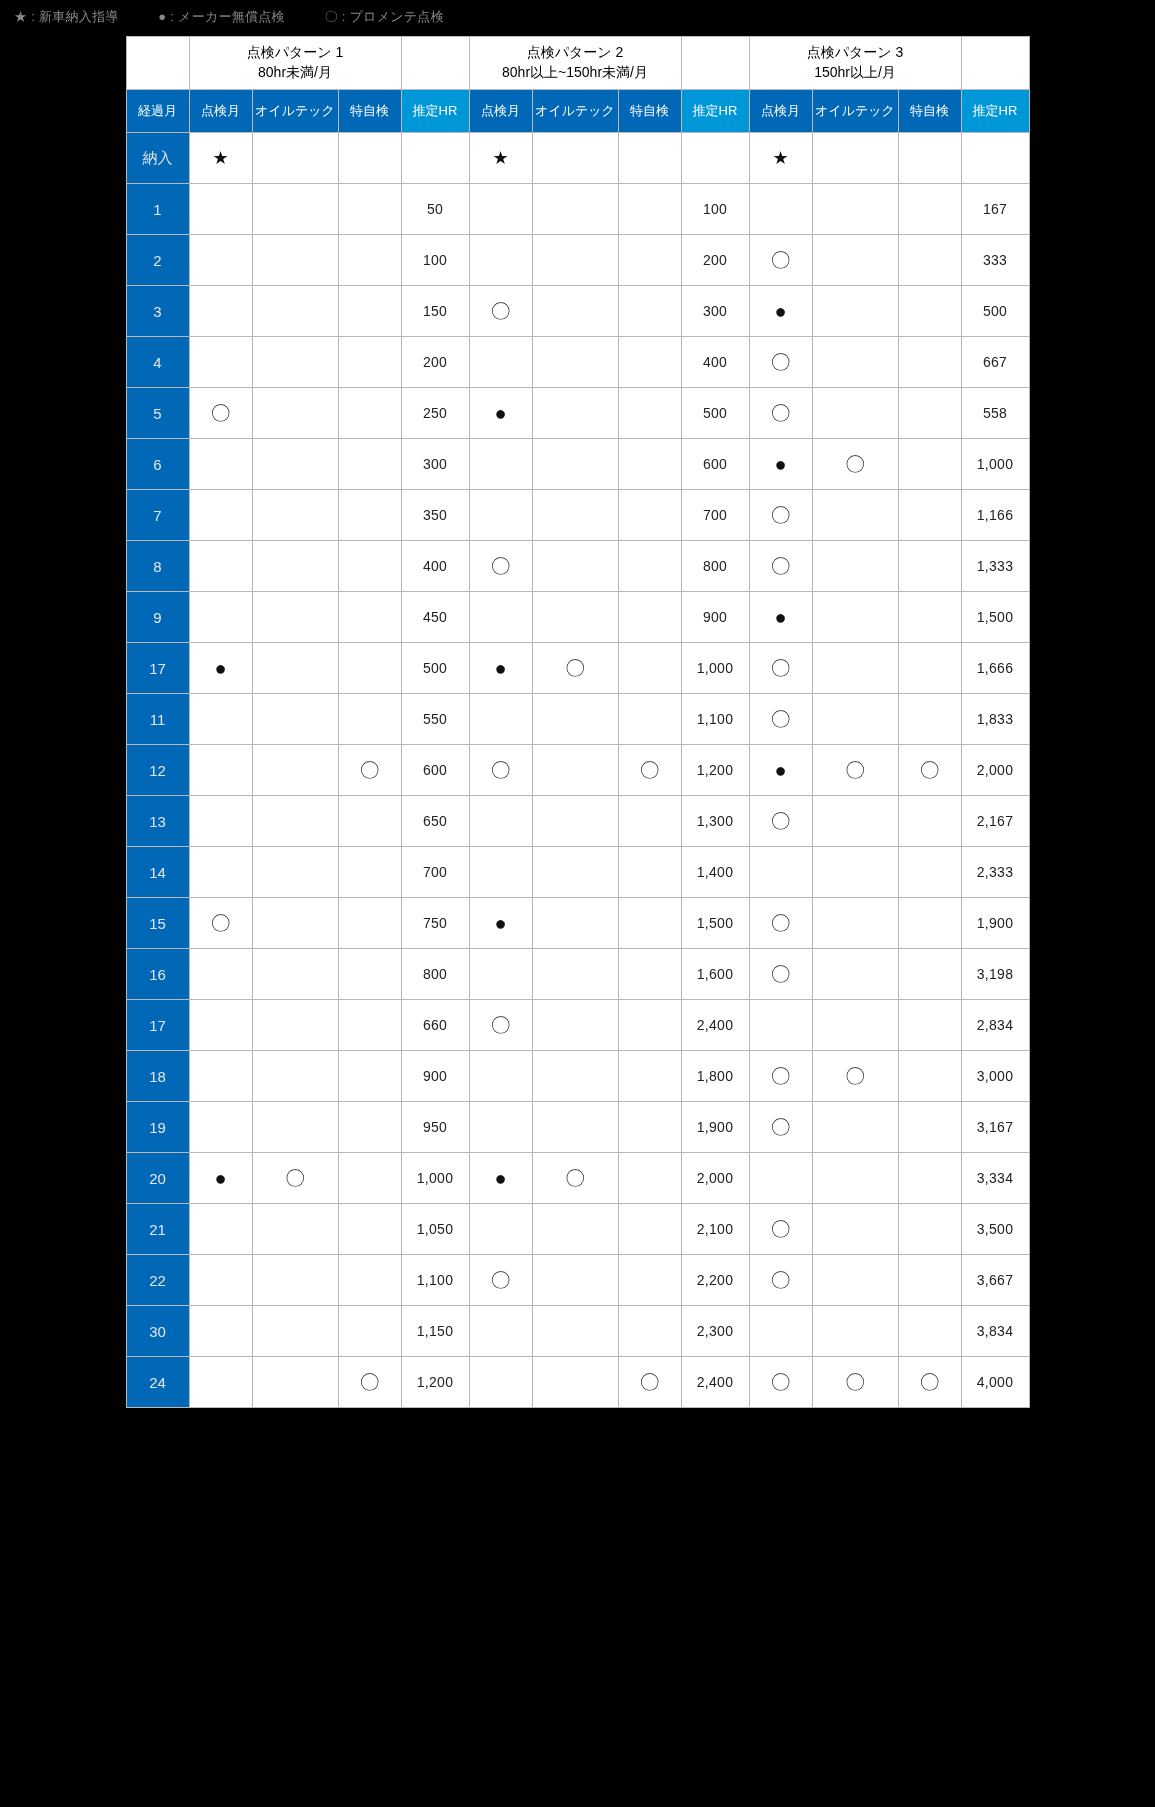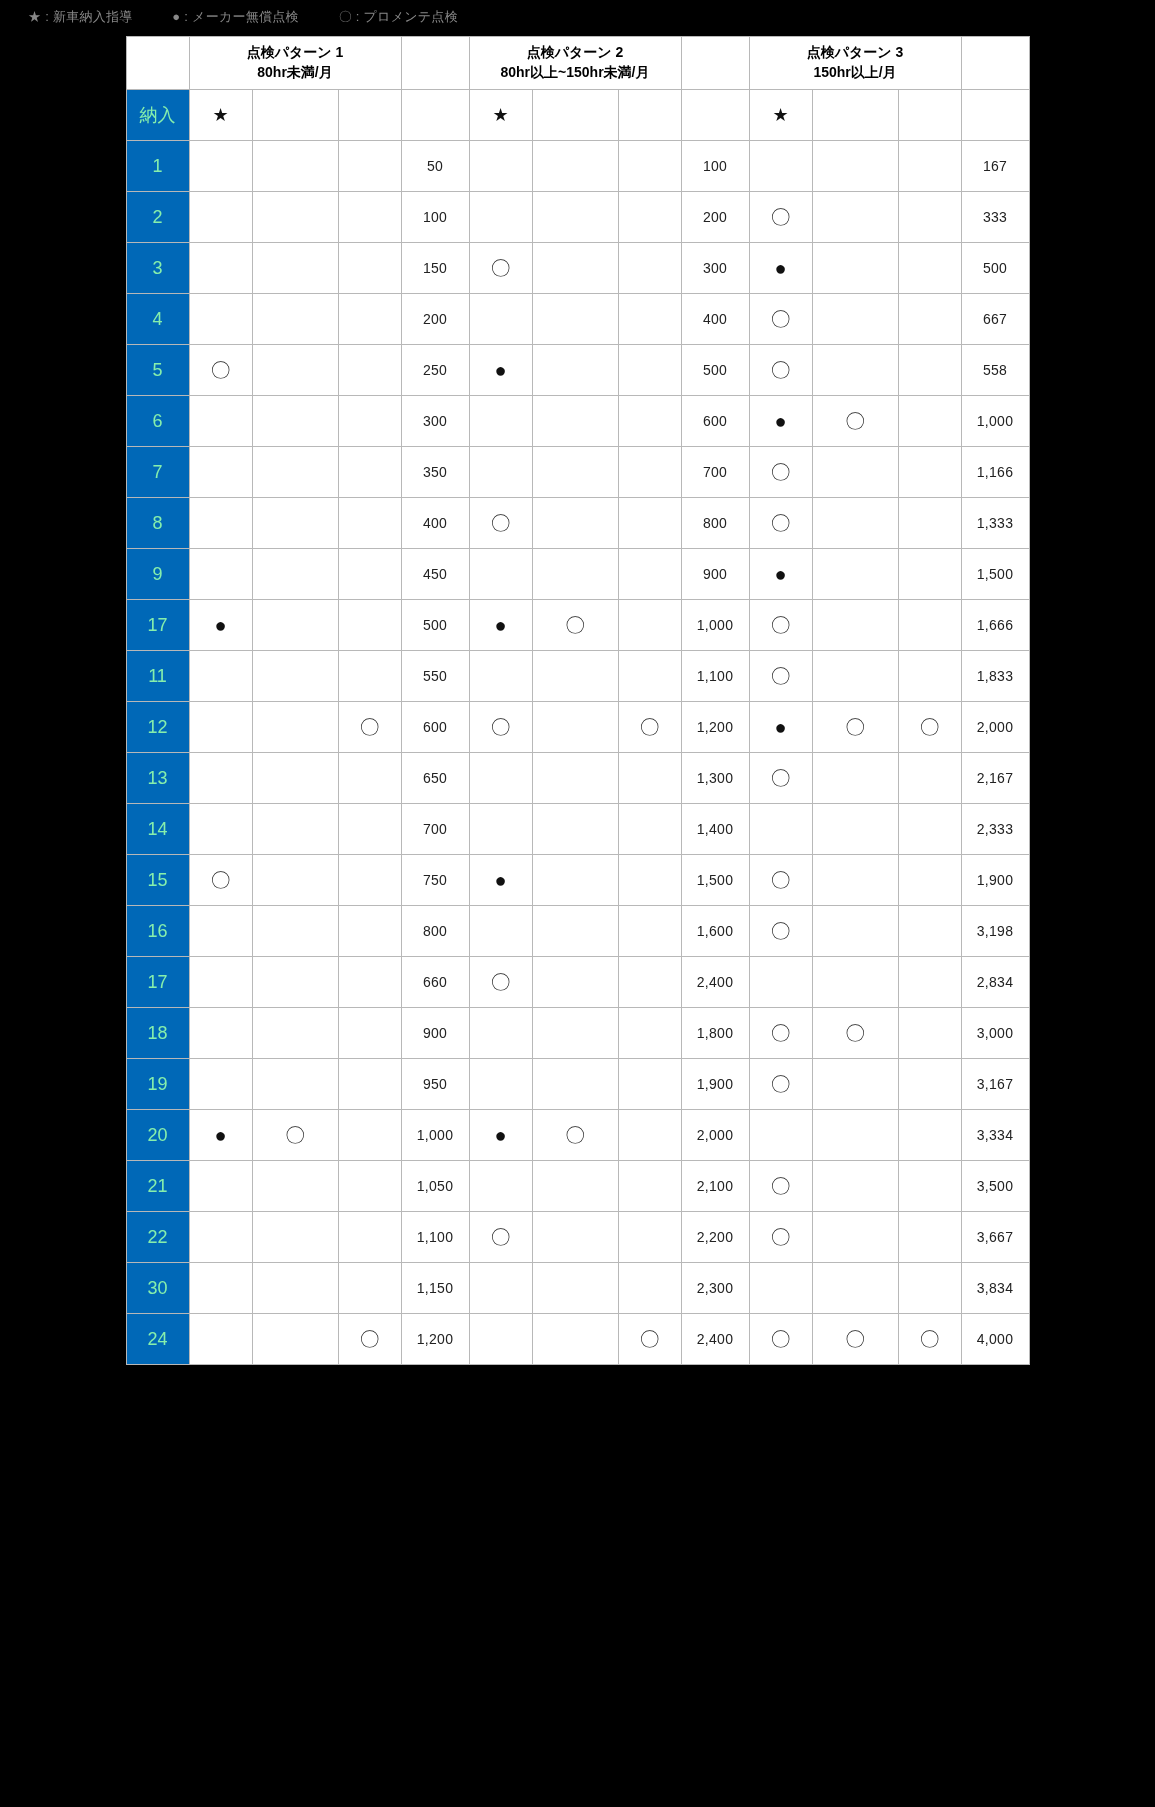--- a/index.html
+++ b/index.html
@@ -1,26 +1,26 @@
 <!DOCTYPE html>
 <html><head>
 <meta charset="utf-8">
 <style>
 html,body{margin:0;padding:0;background:#000;font-family:"Hiragino Kaku Gothic ProN","Yu Gothic",Meiryo,sans-serif}
 .wrap{background:#000;padding:4px 0 20px}
-.legend{color:#888;font-size:13px;padding:4px 28px 10px;letter-spacing:.02em}
+.legend{color:#888;font-size:13px;padding:4px 14px 10px;letter-spacing:.02em}
 .legend span{margin-right:18px}
 .legend b{font-weight:400}
 table{border-collapse:collapse;background:#fff;table-layout:fixed;margin:0 auto}
 th,td{border:1px solid #b8b8b8;text-align:center;vertical-align:middle;padding:0;height:50px}
-th{font-weight:700}
+th{font-weight:400}
 .gh{background:#fff;font-size:14px;height:52px;line-height:1.4}
 .h1{background:#0068b7;color:#fff;font-size:13px;width:62px;height:42px}
 .h2{background:#0097d8;color:#fff;font-size:13px;width:62px;height:42px}
-.c1{background:#0068b7;color:#86efac;font-size:18px;width:62px}
+.c1{background:#0068b7;color:#e5e5e5;font-size:15px;width:62px}
 .cd{background:#fff;font-size:14px;width:62px;color:#222}
 .sym{font-size:20px;color:#111;line-height:1}
 .star{font-size:18px}
 .hr{font-size:14px;color:#222;letter-spacing:.02em}
 .blank{background:#fff}
 </style>
 </head>
 <body>
 <div class="wrap">
 <div class="legend">
@@ -47,20 +47,35 @@
 <thead>
 <tr>
 <th class="blank"></th>
 <th class="gh" colspan="3"><span>点検パターン 1</span><br><span>80hr未満/月</span></th>
 <th class="blank"></th>
 <th class="gh" colspan="3"><span>点検パターン 2</span><br><span>80hr以上~150hr未満/月</span></th>
 <th class="blank"></th>
 <th class="gh" colspan="3"><span>点検パターン 3</span><br><span>150hr以上/月</span></th>
 <th class="blank"></th>
 </tr>
+<tr id="subhead">
+          <th class="h1">経過月</th>
+          <th class="h1">点検月</th>
+          <th class="h1">オイルテック</th>
+          <th class="h1">特自検</th>
+          <th class="h2">推定HR</th>
+          <th class="h1">点検月</th>
+          <th class="h1">オイルテック</th>
+          <th class="h1">特自検</th>
+          <th class="h2">推定HR</th>
+          <th class="h1">点検月</th>
+          <th class="h1">オイルテック</th>
+          <th class="h1">特自検</th>
+          <th class="h2">推定HR</th>
+        </tr>
 </thead>
 <tbody id="tbody">
         <tr>
           <td class="c1">納入</td>
           <td class="cd"><span class="sym star">★</span></td>
           <td class="cd"><span class="sym"></span></td>
           <td class="cd"><span class="sym"></span></td>
           <td class="cd hr"></td>
           <td class="cd"><span class="sym star">★</span></td>
           <td class="cd"><span class="sym"></span></td>

